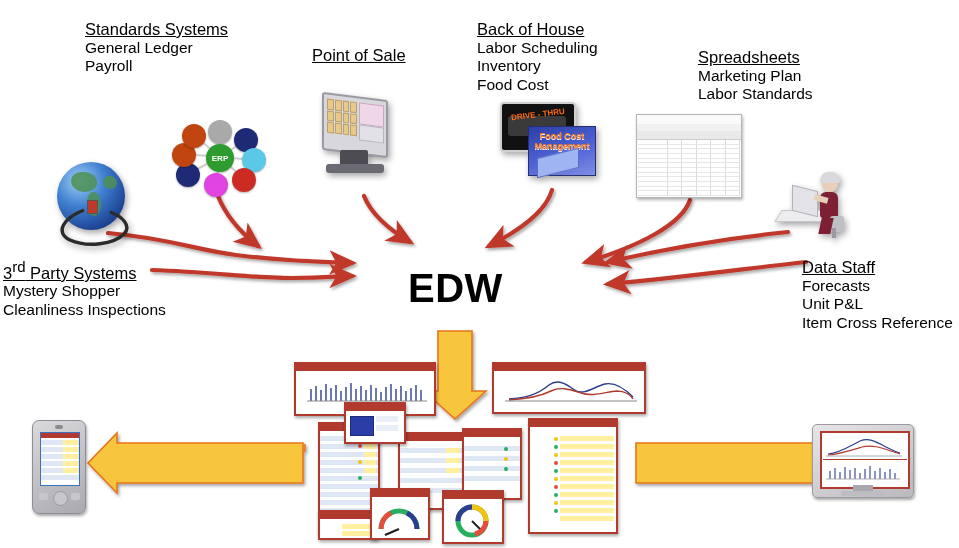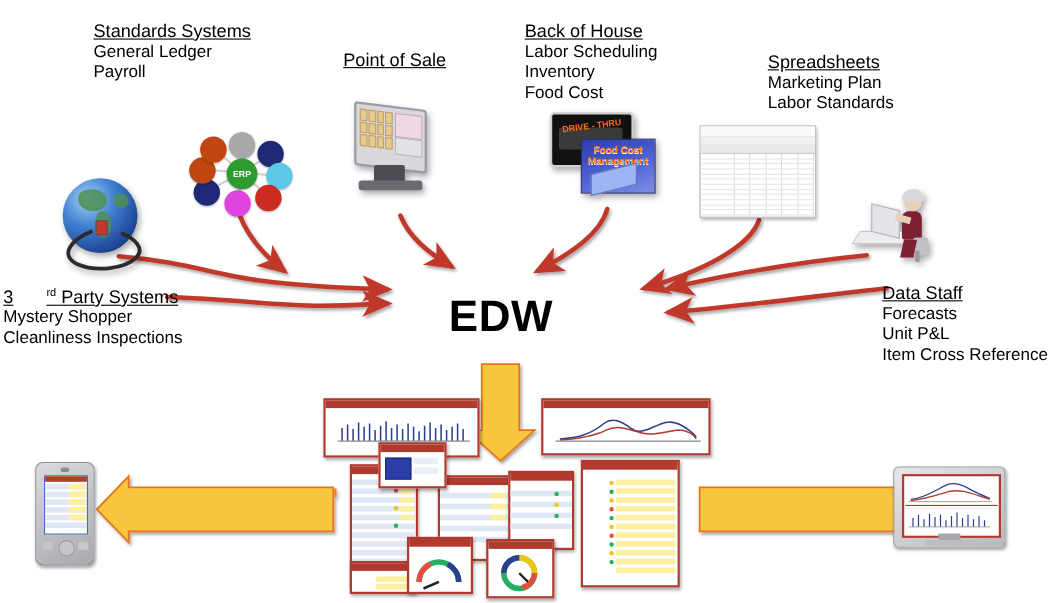--- a/index.html
+++ b/index.html
@@ -102,21 +102,21 @@
     <span class="it">Food Cost</span>
   </div>
 
   <div class="lbl" style="left:698px;top:20px;margin-top:28px;">
     <span class="hd">Spreadsheets</span>
     <span class="it">Marketing Plan</span>
     <span class="it">Labor Standards</span>
   </div>
 
   <div class="lbl" style="left:3px;top:258px;">
-    <span class="hd"><span>3</span><sup style="font-size:10px;margin-left:30px;">rd</sup><span> Party Systems</span></span>
+    <span class="hd"><span>3</span><sup style="font-size:15px;">rd</sup><span> Party Systems</span></span>
     <span class="it">Mystery Shopper</span>
     <span class="it">Cleanliness Inspections</span>
   </div>
 
   <div class="lbl" style="left:802px;top:258px;">
     <span class="hd">Data Staff</span>
     <span class="it">Forecasts</span>
     <span class="it">Unit P&amp;L</span>
     <span class="it">Item Cross Reference</span>
   </div>

